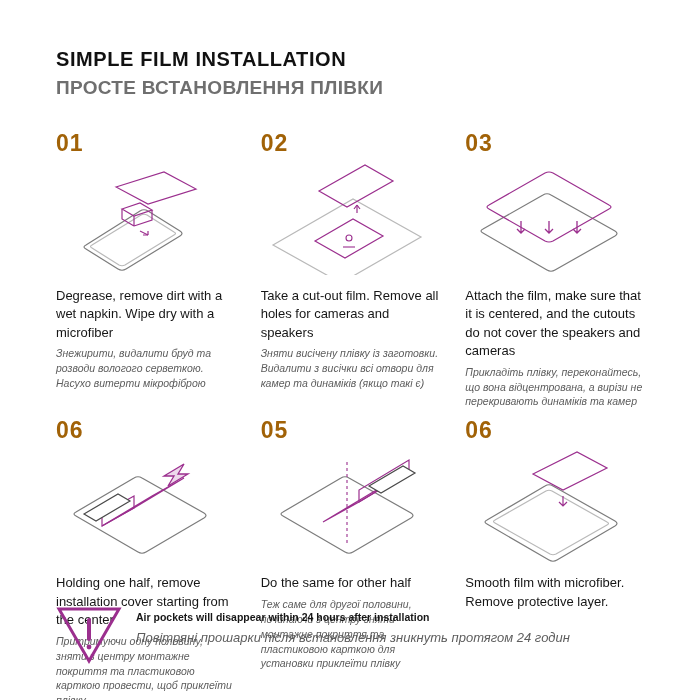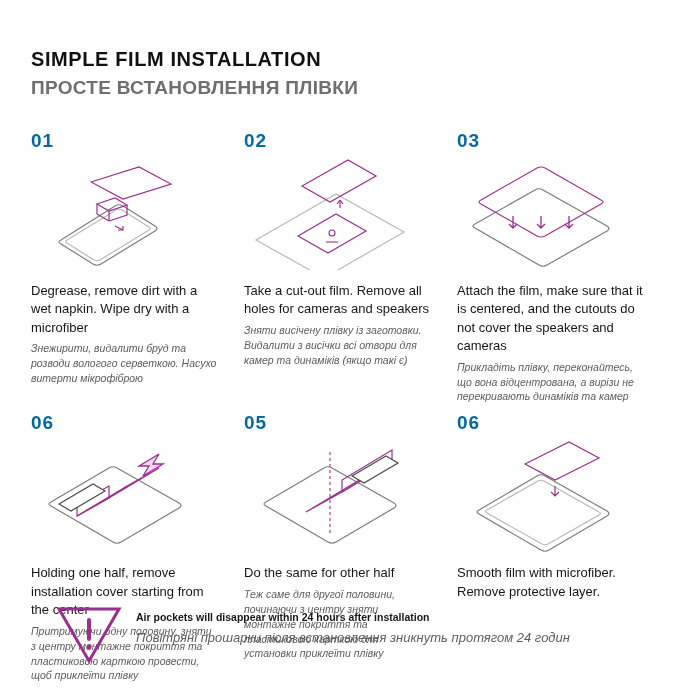--- a/index.html
+++ b/index.html
@@ -12,21 +12,21 @@
     background: #ffffff;
     font-family: "Liberation Sans", sans-serif;
     color: #1a1a1a;
     overflow: hidden;
   }
   .page {
     position: relative;
     width: 700px;
     height: 700px;
     box-sizing: border-box;
-    padding: 48px 56px 20px 31px;
+    padding: 48px 56px 20px 56px;
   }
   .title-block {
     margin-bottom: 30px;
   }
   .title-en {
     font-size: 20px;
     font-weight: bold;
     letter-spacing: 0.6px;
     color: #111111;
     text-transform: uppercase;
@@ -43,23 +43,23 @@
   .grid {
     display: grid;
     grid-template-columns: repeat(3, 1fr);
     column-gap: 26px;
     row-gap: 8px;
   }
   .step {
     position: relative;
   }
   .step-num {
-    font-size: 19px;
-    font-weight: bold;
-    color: #0369a1;
+    font-size: 23px;
+    font-weight: bold;
+    color: #a16207;
     letter-spacing: 1px;
     margin-bottom: 6px;
   }
   .art {
     height: 112px;
     position: relative;
     margin-bottom: 12px;
   }
   .art svg {
     position: absolute;

